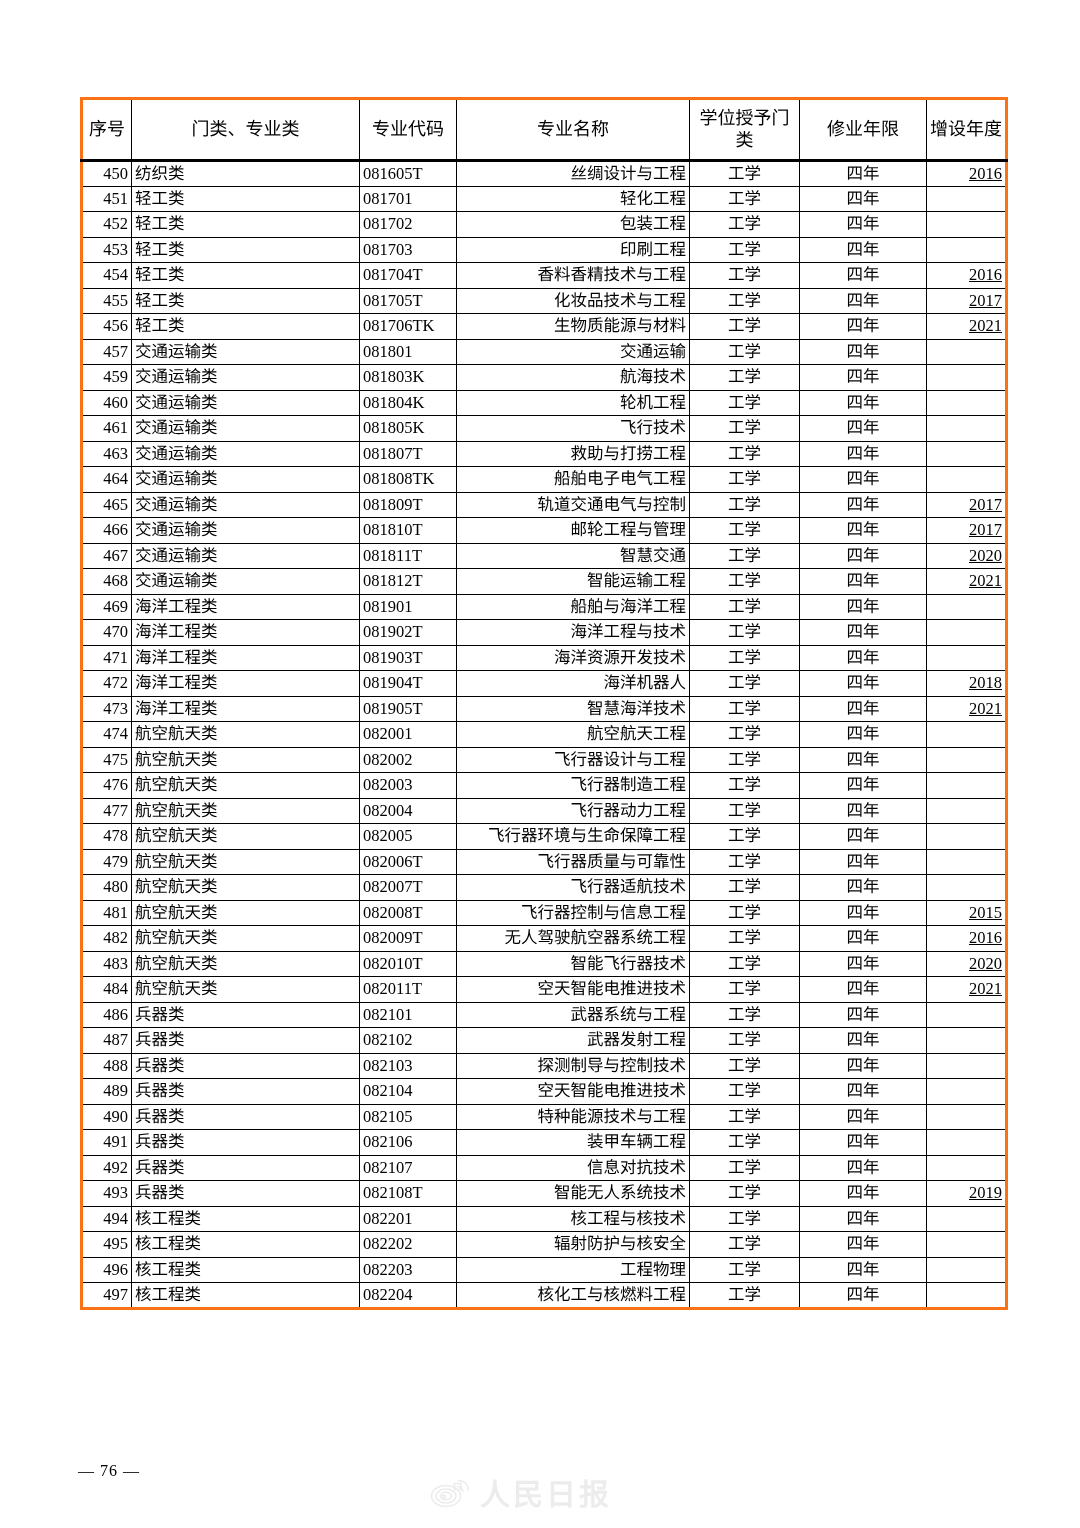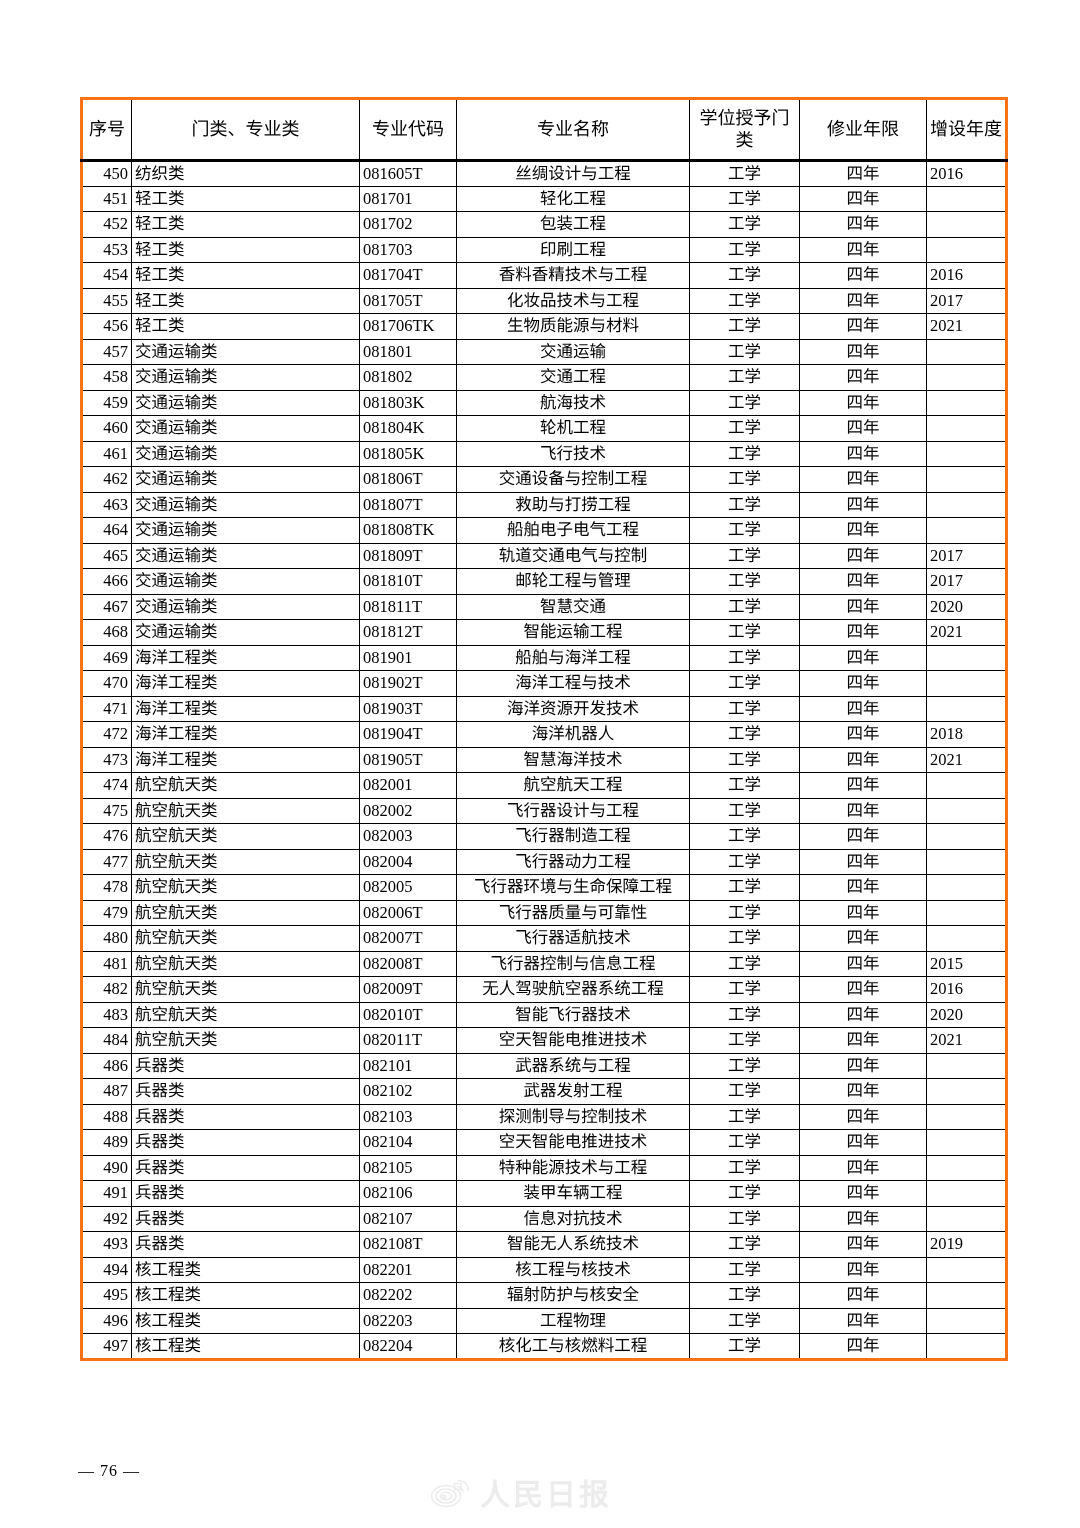--- a/index.html
+++ b/index.html
@@ -74,24 +74,24 @@
   }
 
   #catalog-table tbody td {
     height: 25.5px;
   }
 
   
   td.cell-seq    { text-align: right; }
   td.cell-cat    { text-align: left;  padding-left: 6px; }
   td.cell-code   { text-align: left;  padding-left: 5px; }
-  td.cell-name   { text-align: center;  padding-left: 5px; }
+  td.cell-name   { text-align: right;  padding-left: 5px; }
   td.cell-degree { text-align: center; }
   td.cell-years  { text-align: center; }
-  td.cell-added  { text-align: left; }
+  td.cell-added  { text-align: right; text-decoration: underline; }
 
   
   tr.row-tall td { height: 62px; }
   tr.row-tall td.cell-name { white-space: normal; }
 
   tr td.cell-name { white-space: nowrap; }
   tr.row-tall td.cell-name { white-space: normal; line-height: 1.24; }
 
   
   #page-number {
@@ -215,29 +215,20 @@
         <tr>
           <td class="cell-seq">457</td>
           <td class="cell-cat">交通运输类</td>
           <td class="cell-code">081801</td>
           <td class="cell-name">交通运输</td>
           <td class="cell-degree">工学</td>
           <td class="cell-years">四年</td>
           <td class="cell-added"></td>
         </tr>
         <tr>
-          <td class="cell-seq">458</td>
-          <td class="cell-cat">交通运输类</td>
-          <td class="cell-code">081802</td>
-          <td class="cell-name">交通工程</td>
-          <td class="cell-degree">工学</td>
-          <td class="cell-years">四年</td>
-          <td class="cell-added"></td>
-        </tr>
-        <tr>
           <td class="cell-seq">459</td>
           <td class="cell-cat">交通运输类</td>
           <td class="cell-code">081803K</td>
           <td class="cell-name">航海技术</td>
           <td class="cell-degree">工学</td>
           <td class="cell-years">四年</td>
           <td class="cell-added"></td>
         </tr>
         <tr>
           <td class="cell-seq">460</td>
@@ -246,29 +237,20 @@
           <td class="cell-name">轮机工程</td>
           <td class="cell-degree">工学</td>
           <td class="cell-years">四年</td>
           <td class="cell-added"></td>
         </tr>
         <tr>
           <td class="cell-seq">461</td>
           <td class="cell-cat">交通运输类</td>
           <td class="cell-code">081805K</td>
           <td class="cell-name">飞行技术</td>
-          <td class="cell-degree">工学</td>
-          <td class="cell-years">四年</td>
-          <td class="cell-added"></td>
-        </tr>
-        <tr>
-          <td class="cell-seq">462</td>
-          <td class="cell-cat">交通运输类</td>
-          <td class="cell-code">081806T</td>
-          <td class="cell-name">交通设备与控制工程</td>
           <td class="cell-degree">工学</td>
           <td class="cell-years">四年</td>
           <td class="cell-added"></td>
         </tr>
         <tr>
           <td class="cell-seq">463</td>
           <td class="cell-cat">交通运输类</td>
           <td class="cell-code">081807T</td>
           <td class="cell-name">救助与打捞工程</td>
           <td class="cell-degree">工学</td>

